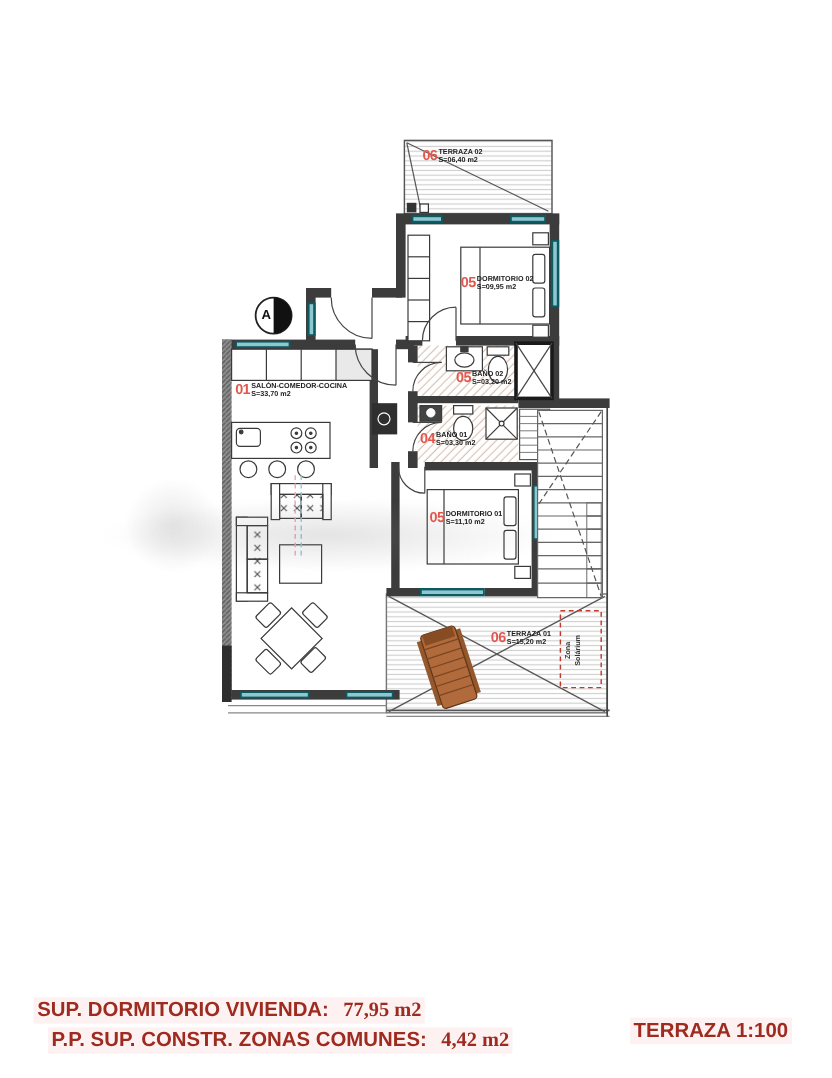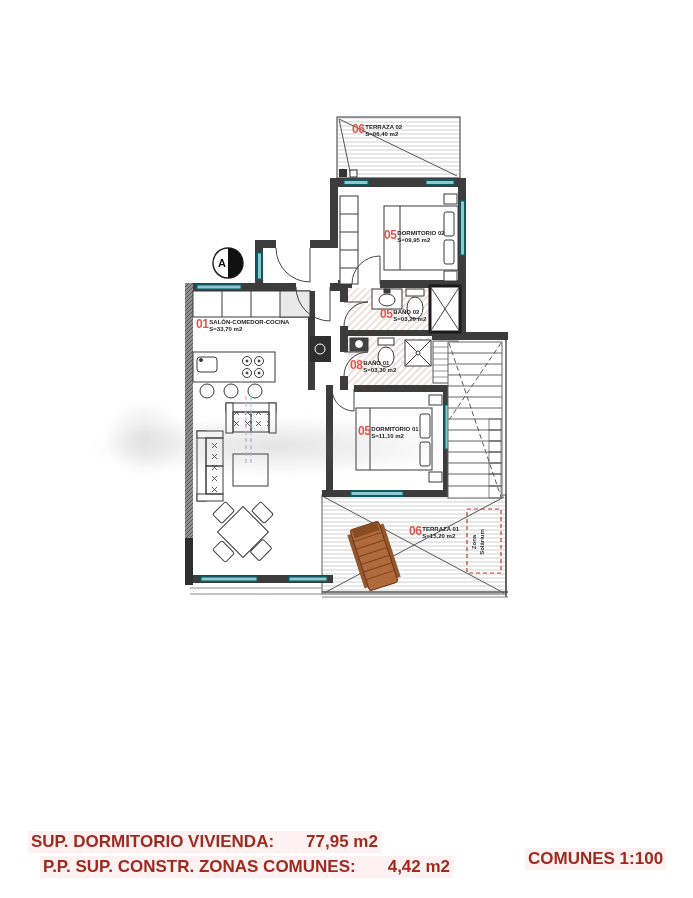--- a/index.html
+++ b/index.html
@@ -17,21 +17,21 @@
   .marker-letter{position:absolute;font-size:11px;font-weight:bold;color:#111;}
   
   .zona-wrap{position:absolute;left:471px;top:512px;width:28px;height:60px;}
   .zona-inner{position:absolute;left:0;top:0;width:60px;height:28px;
               transform:rotate(-90deg) translateX(-60px);transform-origin:0 0;
               text-align:center;}
   .zona-inner span{display:block;font-size:6px;font-weight:bold;color:#333;line-height:1.3;}
   
   .footer-line{position:absolute;font-size:17px;font-weight:bold;color:#9e2b20;
                white-space:nowrap;background:rgba(250,224,224,0.45);padding:1px 3px;}
-  .footer-line .val{margin-left:32px;}
+  .footer-line .val{margin-left:12px;font-family:Liberation Serif, serif;}
   
   .wm1{left:88px;top:416px;width:372px;height:60px;
        background:radial-gradient(ellipse at center, rgba(120,120,120,0.20), rgba(255,255,255,0) 72%);
        filter:blur(2px);}
   .wm2{left:104px;top:398px;width:80px;height:80px;border-radius:50%;
        background:radial-gradient(circle, rgba(110,110,110,0.16), rgba(255,255,255,0) 70%);
        filter:blur(1px);}
 </style>
 </head>
 <body>
@@ -336,21 +336,21 @@
 
 <div class="room-label" style="left:380px;top:309px">
   <span class="num">05</span>
   <span class="txt">
     <span>BAÑO 02</span>
     <span>S=03,20 m2</span>
   </span>
 </div>
 
 <div class="room-label" style="left:350px;top:360px">
-  <span class="num">08</span>
+  <span class="num">04</span>
   <span class="txt">
     <span>BAÑO 01</span>
     <span>S=03,30 m2</span>
   </span>
 </div>
 
 <div class="room-label" style="left:196px;top:319px">
   <span class="num">01</span>
   <span class="txt">
     <span>SALÓN-COMEDOR-COCINA</span>
@@ -383,14 +383,14 @@
   </div>
 </div>
 
 <div class="footer-line" style="left:28px;top:831px">
   <span>SUP. DORMITORIO VIVIENDA:</span><span class="val">77,95 m2</span>
 </div>
 <div class="footer-line" style="left:40px;top:856px">
   <span>P.P. SUP. CONSTR. ZONAS COMUNES:</span><span class="val">4,42 m2</span>
 </div>
 <div class="footer-line" style="left:525px;top:848px">
-  <span>COMUNES 1:100</span>
+  <span>TERRAZA 1:100</span>
 </div>
 
 </body></html>

